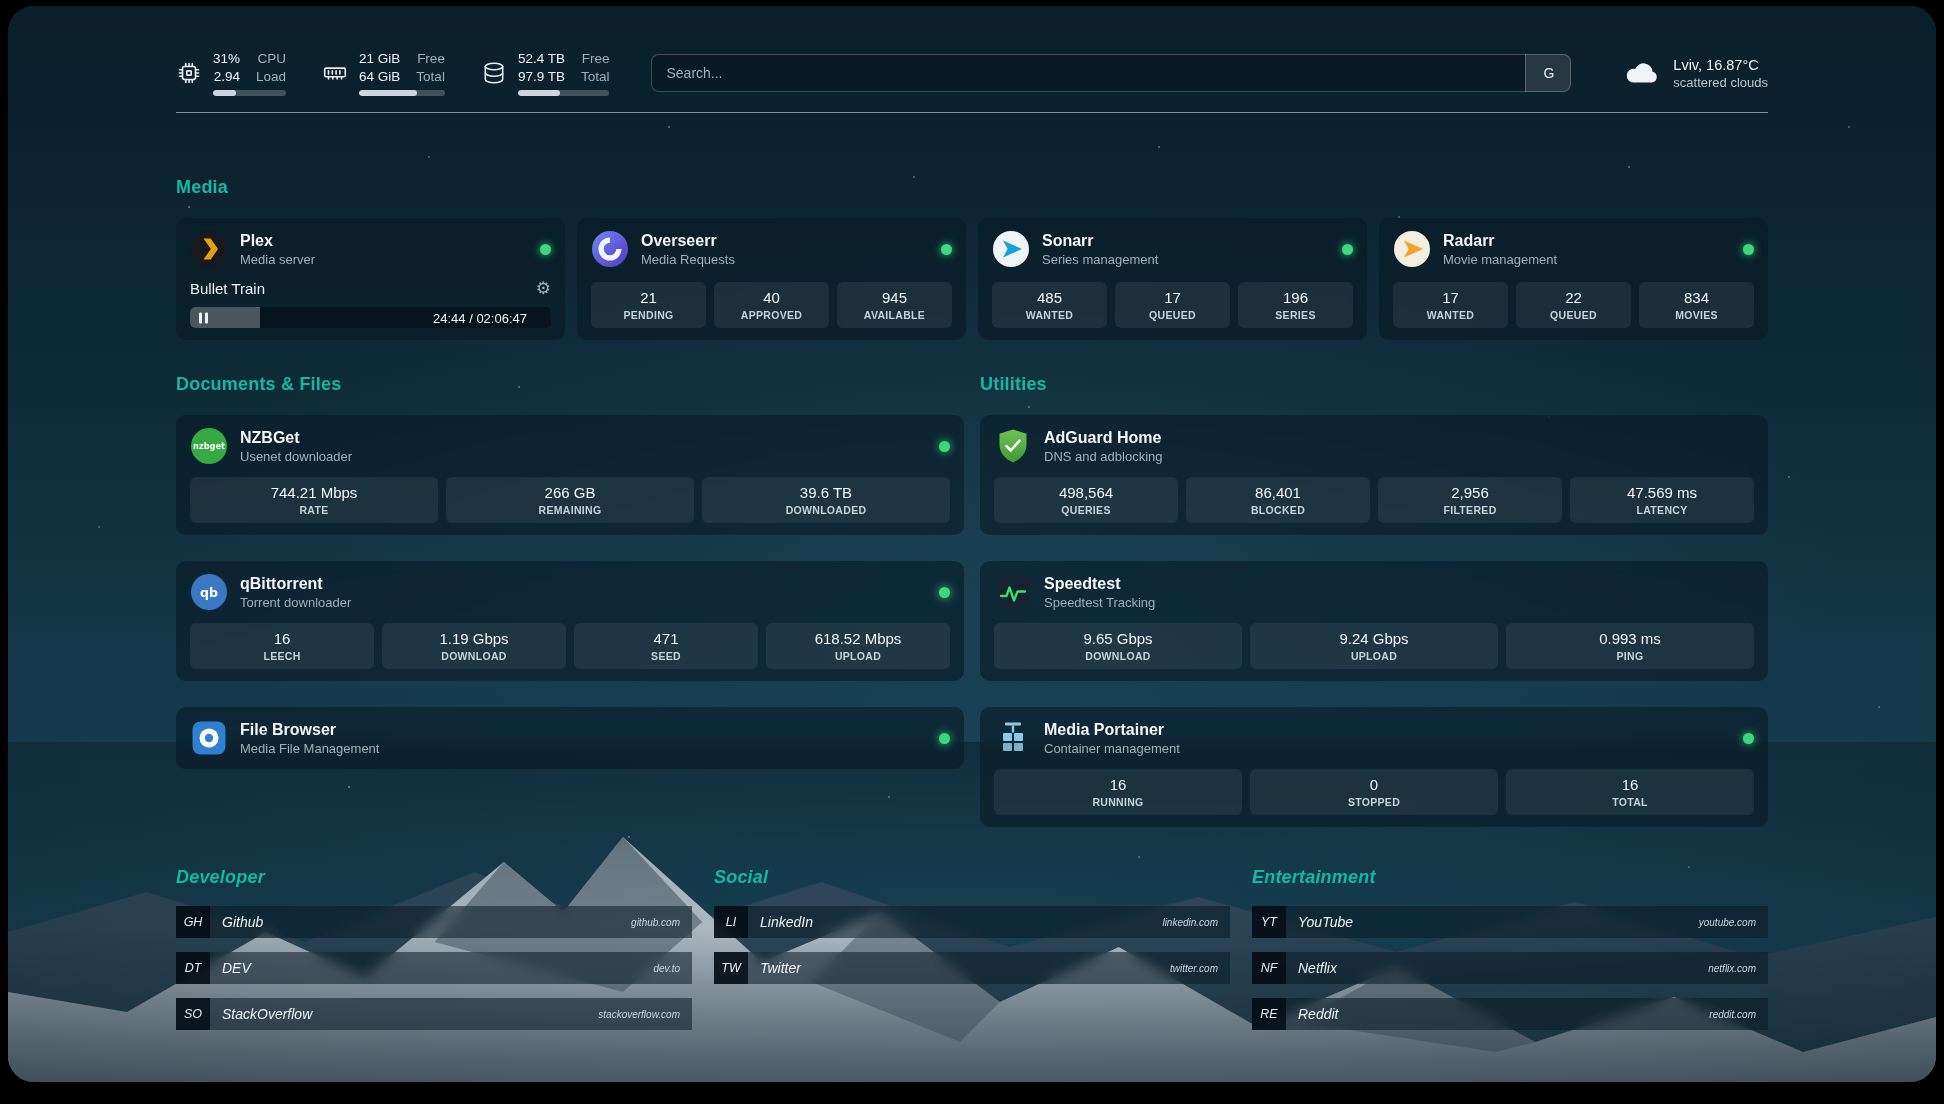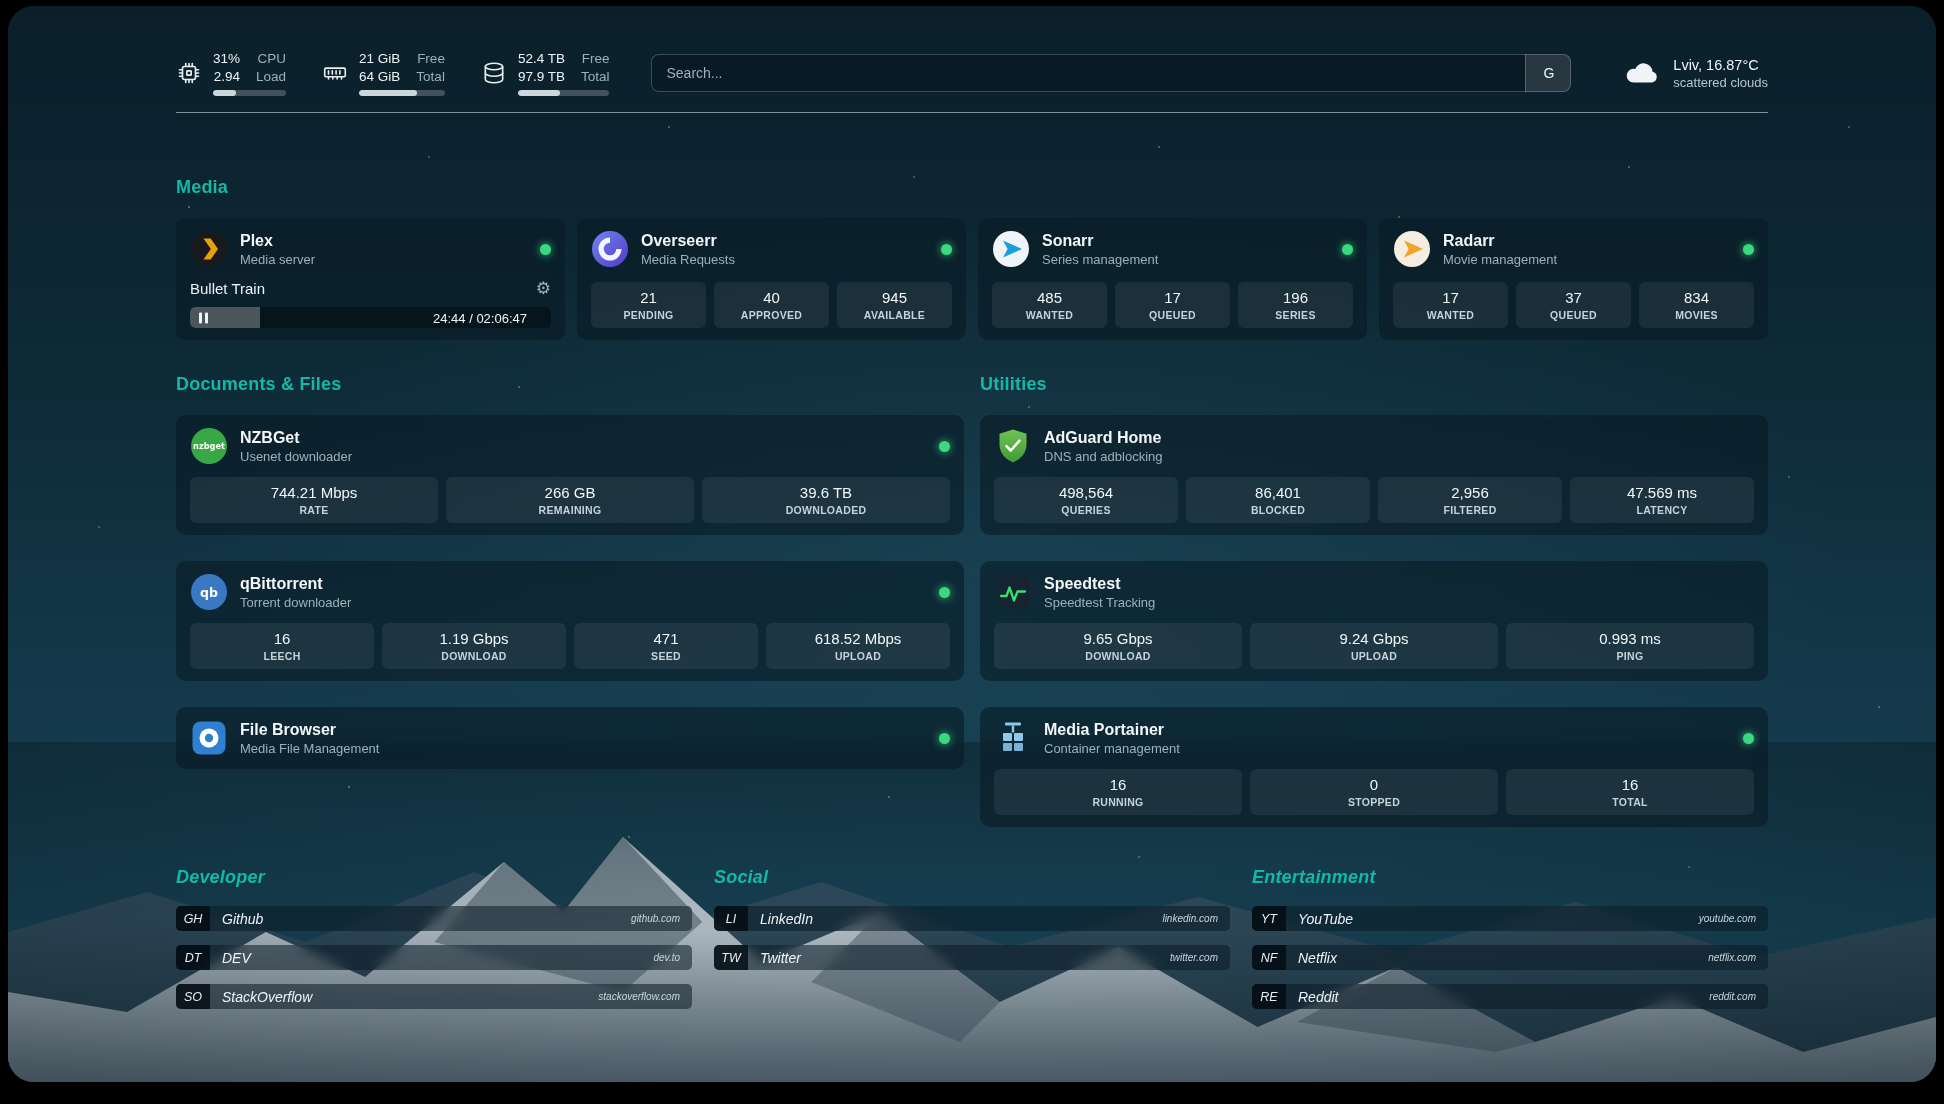--- a/index.html
+++ b/index.html
@@ -77,21 +77,21 @@
   .np-bar{position:relative;height:21px;border-radius:5px;background:rgba(4,13,19,.55);margin-top:10px;overflow:hidden;cursor:pointer;}
   .np-fill{position:absolute;left:0;top:0;bottom:0;background:rgba(255,255,255,.28);border-radius:5px 0 0 5px;}
   .pause{position:absolute;left:9px;top:50%;transform:translateY(-50%);display:flex;}
   .pause i{width:3px;height:11px;background:#eef4f7;margin-right:3px;border-radius:1px;}
   .np-time{position:absolute;right:24px;top:50%;transform:translateY(-50%);font-size:13px;color:#eef4f7;}
 
   
   .bookmarks{margin-top:40px;display:grid;grid-template-columns:repeat(3,1fr);gap:22px;}
   .bm-col{display:flex;flex-direction:column;font-style:italic;}
   .bm-col .sec-title{margin-bottom:18px;}
-  .bm-row{display:flex;align-items:center;height:25px;border-radius:5px;overflow:hidden;background:rgba(10,26,36,.55);
+  .bm-row{display:flex;align-items:center;height:32px;border-radius:0;overflow:hidden;background:rgba(10,26,36,.55);
     backdrop-filter:blur(6px);margin-bottom:14px;cursor:pointer;}
   .bm-row:last-child{margin-bottom:0;}
   .bm-abbr{width:34px;height:32px;background:rgba(3,11,17,.8);color:#e8eff3;font-size:12.5px;display:flex;
     align-items:center;justify-content:center;flex:none;}
   .bm-name{font-size:14px;color:#eef4f7;margin-left:12px;}
   .bm-url{margin-left:auto;margin-right:12px;font-size:10px;color:#c9d6dc;}
 </style>
 </head>
 <body>
 
@@ -333,21 +333,21 @@
                 <div class="svc-desc">Movie management</div>
               </div>
               <span class="status-dot"></span>
             </div>
             <div class="stats">
               <div class="stat">
                 <div class="stat-value">17</div>
                 <div class="stat-label">WANTED</div>
               </div>
               <div class="stat">
-                <div class="stat-value">37</div>
+                <div class="stat-value">22</div>
                 <div class="stat-label">QUEUED</div>
               </div>
               <div class="stat">
                 <div class="stat-value">834</div>
                 <div class="stat-label">MOVIES</div>
               </div>
             </div>
           </div>
         </div>
     </section>

